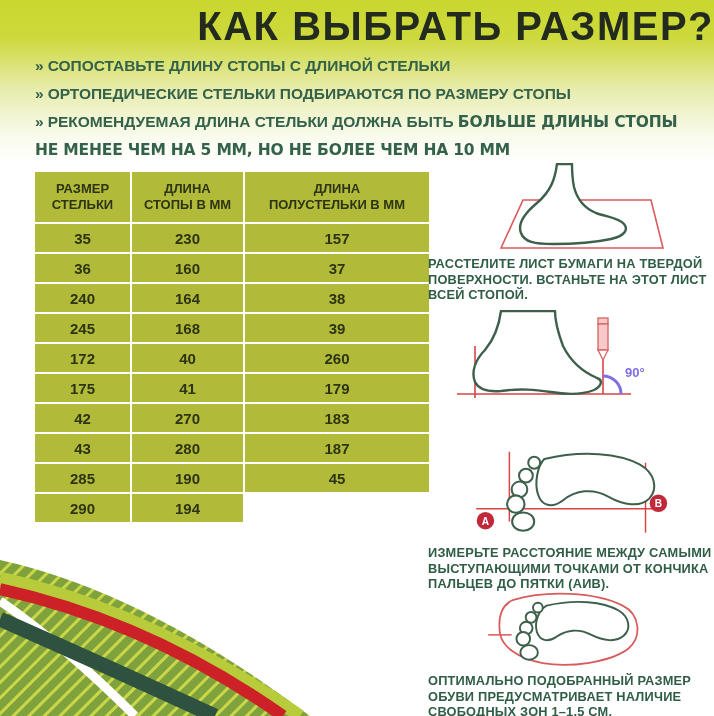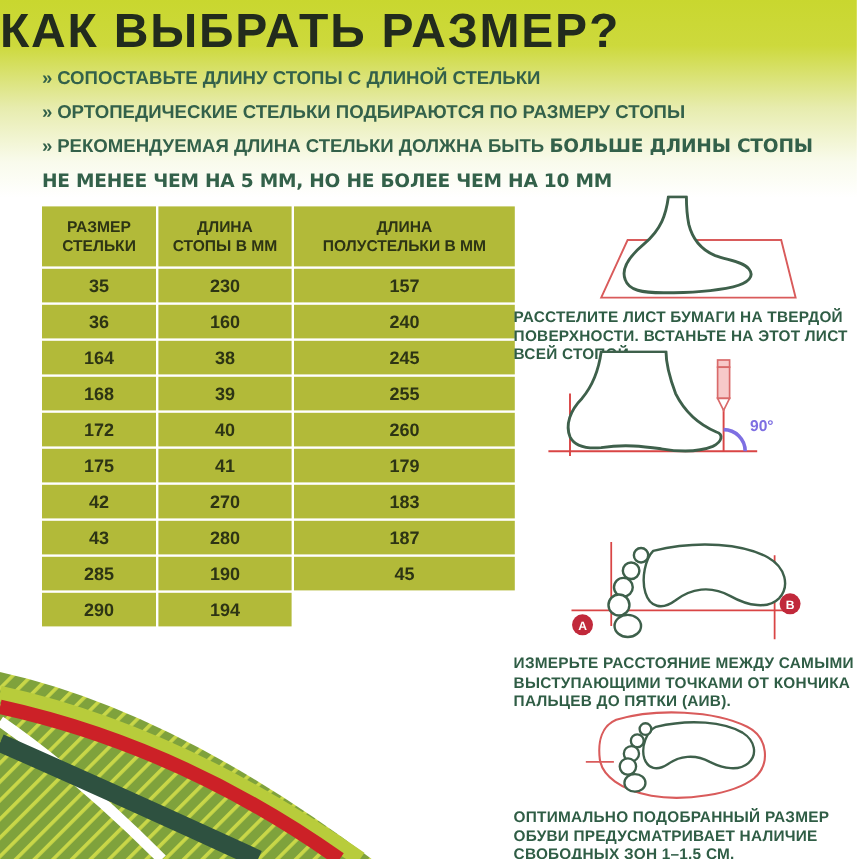--- a/index.html
+++ b/index.html
@@ -3,21 +3,21 @@
 <meta charset="utf-8">
 <style>
   html,body{margin:0;padding:0;}
   .page{
     position:relative; width:714px; height:716px; overflow:hidden;
     background:linear-gradient(180deg,#c9d72f 0px,#cdd93c 38px,#e7ecae 90px,#f9fbec 135px,#ffffff 165px);
     font-family:"Liberation Sans",sans-serif;
   }
   .title{
     position:absolute; top:4px; left:0; width:714px; margin:0;
-    text-align:left; font-size:40px; font-weight:800; letter-spacing:1.5px;
+    text-align:right; font-size:40px; font-weight:800; letter-spacing:1.5px;
     color:#222b1d;
   }
   .bullets{
     position:absolute; left:35px; top:52px; width:664px;
     color:#33614a; font-size:15.5px; font-weight:bold; line-height:28px;
   }
   .bullet{margin:0;}
   .bullet .marker{margin-right:4px;}
   .bullet .heavy{font-family:"DejaVu Sans","Liberation Sans",sans-serif; font-weight:bold; letter-spacing:-0.2px;}
   
@@ -31,21 +31,21 @@
   }
   .thead{height:50px; font-size:13px; line-height:16px; white-space:pre-line;}
   .tdata{height:28px; font-size:15px;}
   
   .step{position:absolute; left:428px; width:286px;}
   .step-icon{display:flex; justify-content:center; align-items:flex-end;}
   .step-caption{
     margin:5px 0 0 0; color:#2f5d45; font-weight:bold;
     font-size:12.8px; line-height:15.5px; letter-spacing:0.2px;
   }
-  #step1{top:163px;} #step2{top:292px;text-decoration:underline;} #step3{top:448px;} #step4{top:592px;}
+  #step1{top:163px;} #step2{top:310px;text-decoration:underline;} #step3{top:448px;} #step4{top:592px;}
   svg{display:block;}
   .ab-letter{font-family:"Liberation Sans",sans-serif; font-size:11px; font-weight:bold; fill:#ffffff; text-anchor:middle;}
   .angle-label{font-family:"Liberation Sans",sans-serif; font-size:13px; font-weight:bold; fill:#7e6fe2;}
   
   .decor{position:absolute; left:0; top:556px; width:340px; height:160px;}
 </style>
 </head>
 <body>
 
 <div class="page">
@@ -63,27 +63,27 @@
 СТЕЛЬКИ</div>
     <div class="tcell thead">ДЛИНА
 СТОПЫ В ММ</div>
     <div class="tcell thead">ДЛИНА
 ПОЛУСТЕЛЬКИ В ММ</div>
   <div class="tcell tdata">35</div>
       <div class="tcell tdata">230</div>
       <div class="tcell tdata">157</div>
       <div class="tcell tdata">36</div>
       <div class="tcell tdata">160</div>
+      <div class="tcell tdata">37</div>
       <div class="tcell tdata">240</div>
       <div class="tcell tdata">164</div>
       <div class="tcell tdata">38</div>
       <div class="tcell tdata">245</div>
       <div class="tcell tdata">168</div>
       <div class="tcell tdata">39</div>
-      <div class="tcell tdata">255</div>
       <div class="tcell tdata">172</div>
       <div class="tcell tdata">40</div>
       <div class="tcell tdata">260</div>
       <div class="tcell tdata">175</div>
       <div class="tcell tdata">41</div>
       <div class="tcell tdata">179</div>
       <div class="tcell tdata">42</div>
       <div class="tcell tdata">270</div>
       <div class="tcell tdata">183</div>
       <div class="tcell tdata">43</div>

